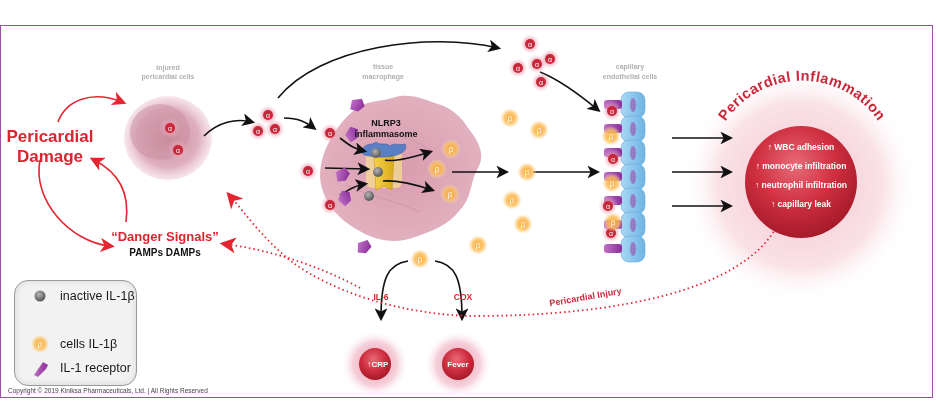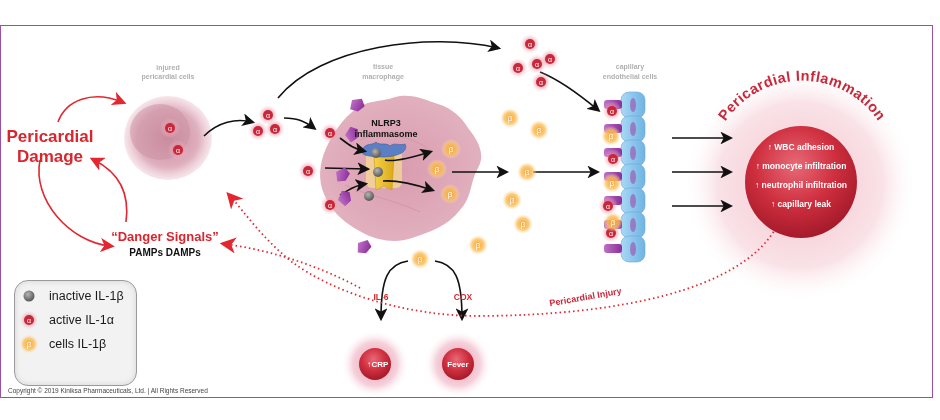--- a/index.html
+++ b/index.html
@@ -4,21 +4,21 @@
 <style>
   html, body { margin: 0; padding: 0; background: #ffffff; }
   body { width: 940px; height: 420px; position: relative; overflow: hidden;
          font-family: "Liberation Sans", sans-serif; }
   #stage { position: absolute; left: 0; top: 0; width: 940px; height: 420px; }
   .frame { position: absolute; left: 0; top: 25px; width: 933px; height: 373px;
            border: 1.5px solid #9b4fa7; box-sizing: border-box; }
   .legend { position: absolute; left: 14px; top: 280px; width: 121px; height: 104px;
             border: 1.5px solid #9a9a9a; border-radius: 14px; background: #f2f2f2;
             box-shadow: inset 0 0 6px rgba(0,0,0,0.12); }
-  .legend-row { position: absolute; left: 4px; height: 22px; display: flex; align-items: center; text-align: center; }
+  .legend-row { position: absolute; left: 15px; height: 22px; display: flex; align-items: center; text-align: center; }
   .legend-row .sym { width: 20px; height: 20px; display: flex; align-items: center; justify-content: center; }
   .legend-row .lbl { margin-left: 10px; font-size: 12.5px; color: #1a1a1a; }
   .copyright { position: absolute; left: 8px; top: 387px; font-size: 6.5px; color: #444; }
   svg text { font-family: "Liberation Sans", sans-serif; }
 </style>
 </head>
 <body>
 
 <div id="stage">
   <div class="frame"></div>
@@ -375,35 +375,33 @@
 
   <div class="legend">
     <div class="legend-row" style="top:4px">
       <span class="sym">
         <svg width="14" height="14">
             <circle cx="7" cy="7" r="5.5" fill="url(#gGray)"></circle>
           </svg>
       </span>
       <span class="lbl">inactive IL-1β</span>
     </div>
-    <div class="legend-row" style="top:28px">
-      <span class="sym">
-        <svg width="20" height="20">
-            <circle cx="10" cy="10" r="9.5" fill="url(#gAlphaGlow)"></circle>
-            <circle cx="10" cy="10" r="5" fill="#c8283a"></circle>
-            <text x="10" y="12.5" text-anchor="middle" font-size="7" fill="#fff">α</text>
-          </svg>
-      </span>
-      <span class="lbl">active IL-1α</span>
-    </div>
     <div class="legend-row" style="top:52px">
       <span class="sym">
         <svg width="20" height="20">
             <circle cx="10" cy="10" r="9.5" fill="url(#gBetaGlow)"></circle>
             <text x="10" y="13" text-anchor="middle" font-size="8" fill="#fff">β</text>
           </svg>
       </span>
       <span class="lbl">cells IL-1β</span>
     </div>
+    <div class="legend-row" style="top:76px">
+      <span class="sym">
+        <svg width="20" height="20">
+            <path d="M4,17 L13,4 L18,7 L16,11 L8,19 Z" fill="url(#gReceptor)"></path>
+          </svg>
+      </span>
+      <span class="lbl">IL-1 receptor</span>
+    </div>
   </div>
 
   <div class="copyright">Copyright © 2019 Kiniksa Pharmaceuticals, Ltd. | All Rights Reserved</div>
 </div>
 
 </body></html>

